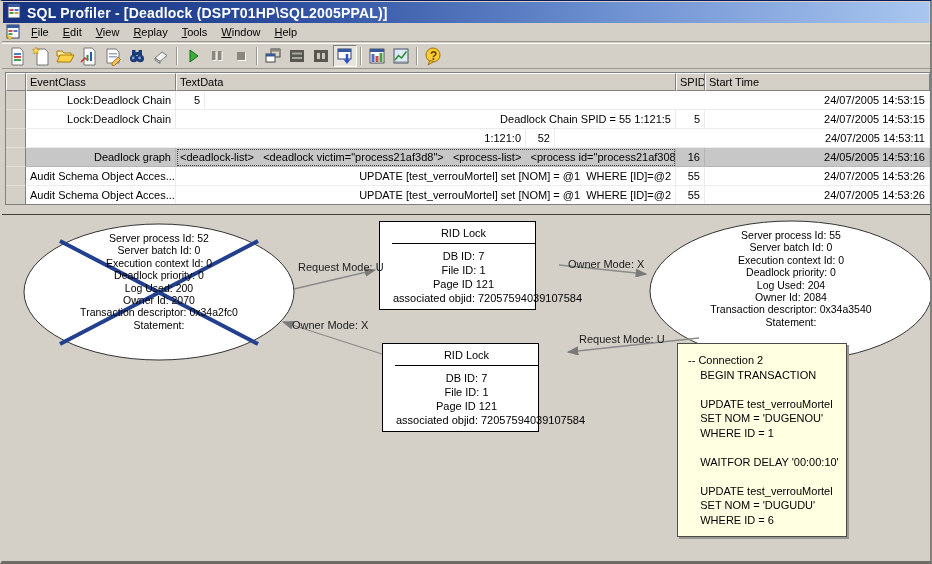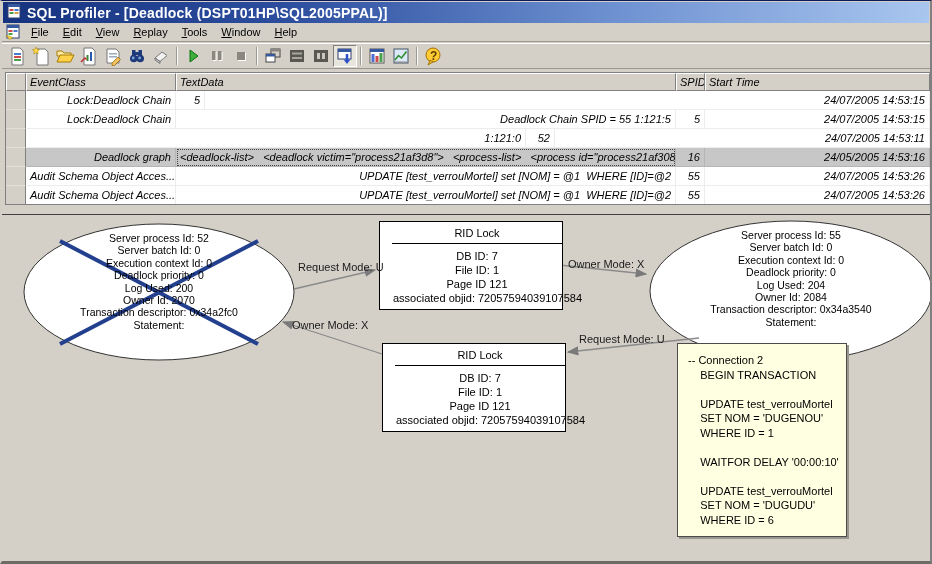--- a/index.html
+++ b/index.html
@@ -30,21 +30,21 @@
     position:absolute;left:0;top:42px;right:0;height:26px;background:#d4d0c8;
     border-top:1px solid #fff;border-bottom:1px solid #9a978e;
     display:flex;align-items:center;padding-left:3px;
   }
   .tb{width:24px;height:22px;display:inline-flex;align-items:center;justify-content:center;border:1px solid transparent;}
   .tb.checked{background:#e8e5dd;border-color:#808080 #fff #fff #808080;}
   .tb-sep{width:2px;height:18px;margin:0 3px;border-left:1px solid #9a978e;border-right:1px solid #fff;}
   
   .grid{
     position:absolute;left:3px;top:71px;width:926px;height:133px;background:#fff;
-    border:1px solid #808080;font-size:11px;overflow:hidden;font-style:italic;
+    border:1px solid #808080;font-size:11px;overflow:hidden;
   }
   .grid-row{display:flex;height:19px;line-height:18px;}
   .grid-row.hdr{height:18px;line-height:16px;}
   .cell{white-space:pre;overflow:hidden;flex:none;}
   .c0{width:20px;}.c1{width:150px;}.c2{width:500px;}.c3{width:29px;}.c4{flex:1;}
   .hc{background:#d4d0c8;border-top:1px solid #fff;border-left:1px solid #fff;
       border-right:1px solid #808080;border-bottom:1px solid #808080;padding:0 3px;}
   .sc{background:#d4d0c8;border-right:1px solid #808080;border-bottom:1px solid #e2dfd7;}
   .dc{padding:0 4px;border-right:1px solid #ececec;border-bottom:1px solid #ececec;color:#000;text-align:right;}
   .grid-row.sel .dc{background:#c7c7c7;border-right-color:#b5b5b5;border-bottom-color:#b5b5b5;}
@@ -53,21 +53,21 @@
   .splitter{position:absolute;left:0;top:204px;right:0;height:9px;background:#d4d0c8;}
   
   .graph-pane{
     position:absolute;left:0;top:213px;right:0;bottom:0;background:#d4d0c8;
     border-top:1px solid #404040;overflow:hidden;
   }
   .graph-svg{position:absolute;left:0;top:0;}
   .proc-text{position:absolute;text-align:center;white-space:pre;font-size:10.5px;line-height:12.4px;color:#000;}
   .proc-left{left:17px;top:17px;width:280px;}
   .proc-right{left:649px;top:14px;width:280px;}
-  .lockbox{position:absolute;width:184px;background:#fff;border:1px solid #000;font-size:11px;padding-left:12px;}
+  .lockbox{position:absolute;width:157px;background:#fff;border:1px solid #000;font-size:11px;padding-left:12px;}
   .lockbox .lb-title{height:22px;line-height:22px;text-align:center;border-bottom:1px solid #000;}
   .lockbox .lb-body{padding:5px 1px 4px;text-align:center;line-height:14px;white-space:pre;}
   .lock-top{left:377px;top:6px;}
   .lock-bottom{left:380px;top:128px;}
   .edge-label{position:absolute;font-size:11px;color:#1a1a1a;white-space:nowrap;}
   .el-tl{left:296px;top:46px;}
   .el-tr{left:566px;top:43px;}
   .el-bl{left:290px;top:104px;}
   .el-br{left:577px;top:118px;}
   .tooltip{

